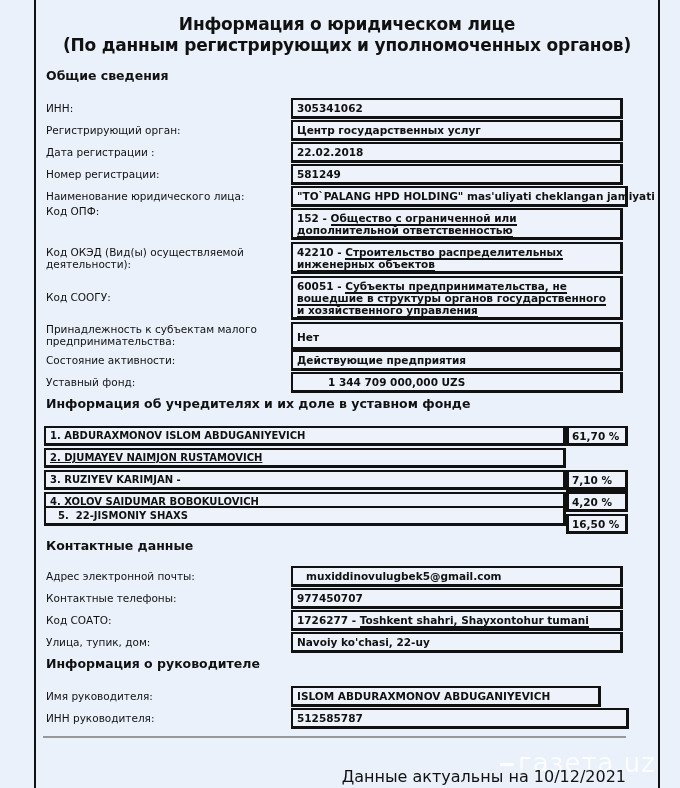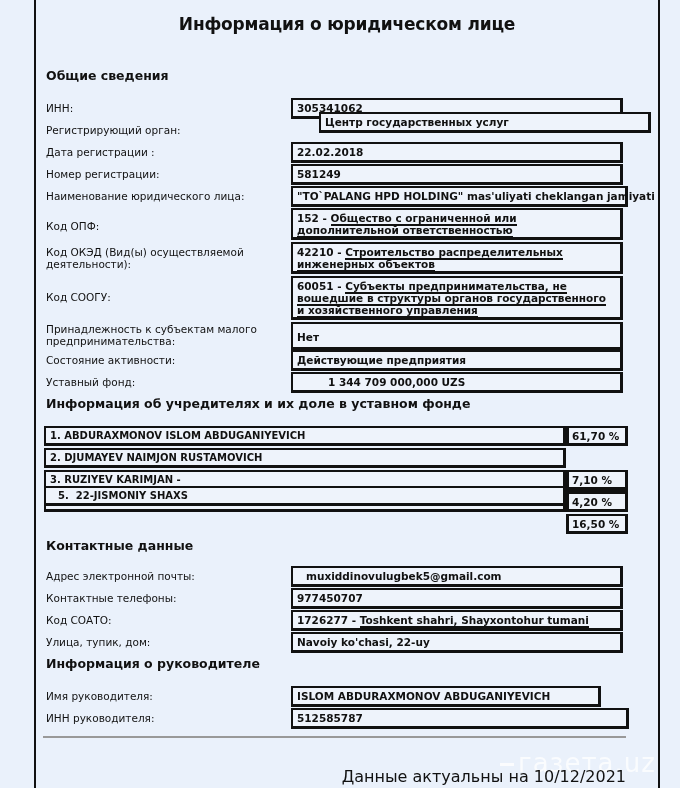--- a/index.html
+++ b/index.html
@@ -67,40 +67,41 @@
     vertical-align: middle; margin-right: 4px;
   }
 </style>
 </head>
 <body>
 
 <div class="frame"></div>
 
 <div class="title">
   <div>Информация о юридическом лице</div>
+  <div>(По данным регистрирующих и уполномоченных органов)</div>
 </div>
 
 <div class="section-h" style="top:68px;">Общие сведения</div>
 
 <div class="label" style="top:98px;height:20px;">ИНН:</div>
 <div class="vbox" style="top:98px;height:21px;">305341062</div>
 
 <div class="label" style="top:120px;height:20px;">Регистрирующий орган:</div>
-<div class="vbox" style="top:112px;height:21px;margin-left:28px;">Центр государственных услуг</div>
+<div class="vbox" style="top:120px;height:21px;">Центр государственных услуг</div>
 
 <div class="label" style="top:142px;height:20px;">Дата регистрации :</div>
 <div class="vbox" style="top:142px;height:21px;">22.02.2018</div>
 
 <div class="label" style="top:164px;height:20px;">Номер регистрации:</div>
 <div class="vbox" style="top:164px;height:21px;">581249</div>
 
 <div class="label" style="top:186px;height:20px;">Наименование юридического лица:</div>
 <div class="vbox" style="top:186px;height:21px;width:337px;white-space:nowrap;">"TO`PALANG HPD HOLDING" mas'uliyati cheklangan jamiyati</div>
 
-<div class="label" style="top:211px;height:30px;">Код ОПФ:</div>
+<div class="label" style="top:196px;height:30px;">Код ОПФ:</div>
 <div class="vbox multi" style="top:208px;height:32px;">
   <span><span>152 - </span><span class="u">Общество с ограниченной или дополнительной ответственностью</span></span>
 </div>
 
 <div class="label" style="top:242px;height:32px;">Код ОКЭД (Вид(ы) осуществляемой деятельности):</div>
 <div class="vbox multi" style="top:242px;height:32px;">
   <span><span>42210 - </span><span class="u">Строительство распределительных инженерных объектов</span></span>
 </div>
 
 <div class="label" style="top:276px;height:42px;">Код СООГУ:</div>
@@ -115,30 +116,30 @@
 <div class="vbox" style="top:350px;height:21px;">Действующие предприятия</div>
 
 <div class="label" style="top:372px;height:20px;">Уставный фонд:</div>
 <div class="vbox" style="top:372px;height:21px;padding-left:35px;">1 344 709 000,000 UZS</div>
 
 <div class="section-h" style="top:396px;">Информация об учредителях и их доле в уставном фонде</div>
 
 <div class="frow" style="top:426px;">1. ABDURAXMONOV ISLOM ABDUGANIYEVICH</div>
 <div class="fpct" style="top:426px;">61,70 %</div>
 
-<div class="frow" style="top:448px;">2. DJUMAYEV NAIMJON RUSTAMOVICH</div>
+<div class="frow" style="top:448px;text-decoration:underline;">2. DJUMAYEV NAIMJON RUSTAMOVICH</div>
 <div class="fpct" style="top:472px;">10,50 %</div>
 
 <div class="frow" style="top:470px;">3. RUZIYEV KARIMJAN -</div>
 <div class="fpct" style="top:470px;">7,10 %</div>
 
 <div class="frow" style="top:492px;">4. XOLOV SAIDUMAR BOBOKULOVICH</div>
 <div class="fpct" style="top:492px;">4,20 %</div>
 
-<div class="frow" style="top:486px;white-space:pre;padding-left:12px;">5.  22-JISMONIY SHAXS</div>
+<div class="frow" style="top:506px;white-space:pre;padding-left:12px;">5.  22-JISMONIY SHAXS</div>
 <div class="fpct" style="top:514px;">16,50 %</div>
 
 <div class="section-h" style="top:538px;">Контактные данные</div>
 
 <div class="label" style="top:566px;height:20px;">Адрес электронной почты:</div>
 <div class="vbox" style="top:566px;height:21px;padding-left:13px;">muxiddinovulugbek5@gmail.com</div>
 
 <div class="label" style="top:588px;height:20px;">Контактные телефоны:</div>
 <div class="vbox" style="top:588px;height:21px;">977450707</div>
 

